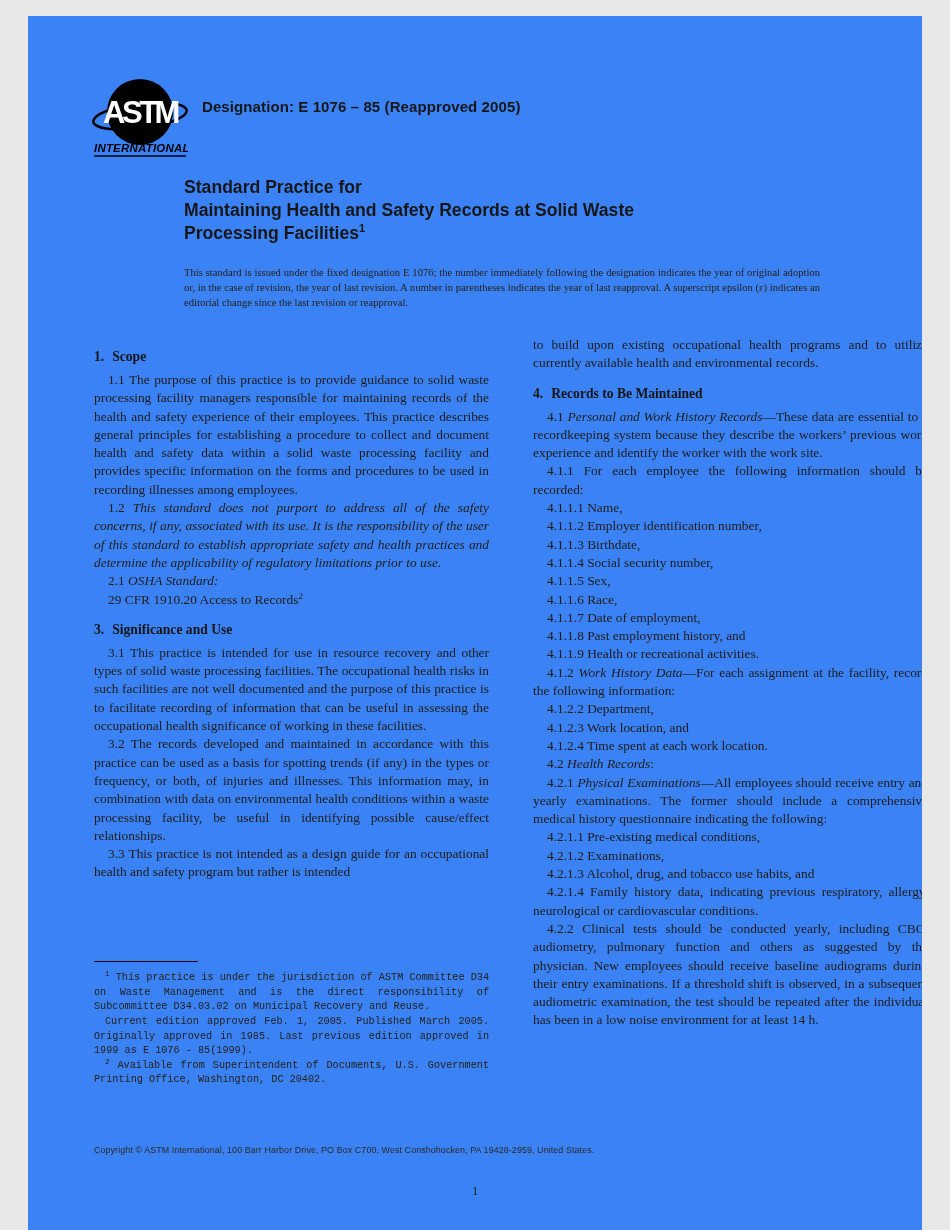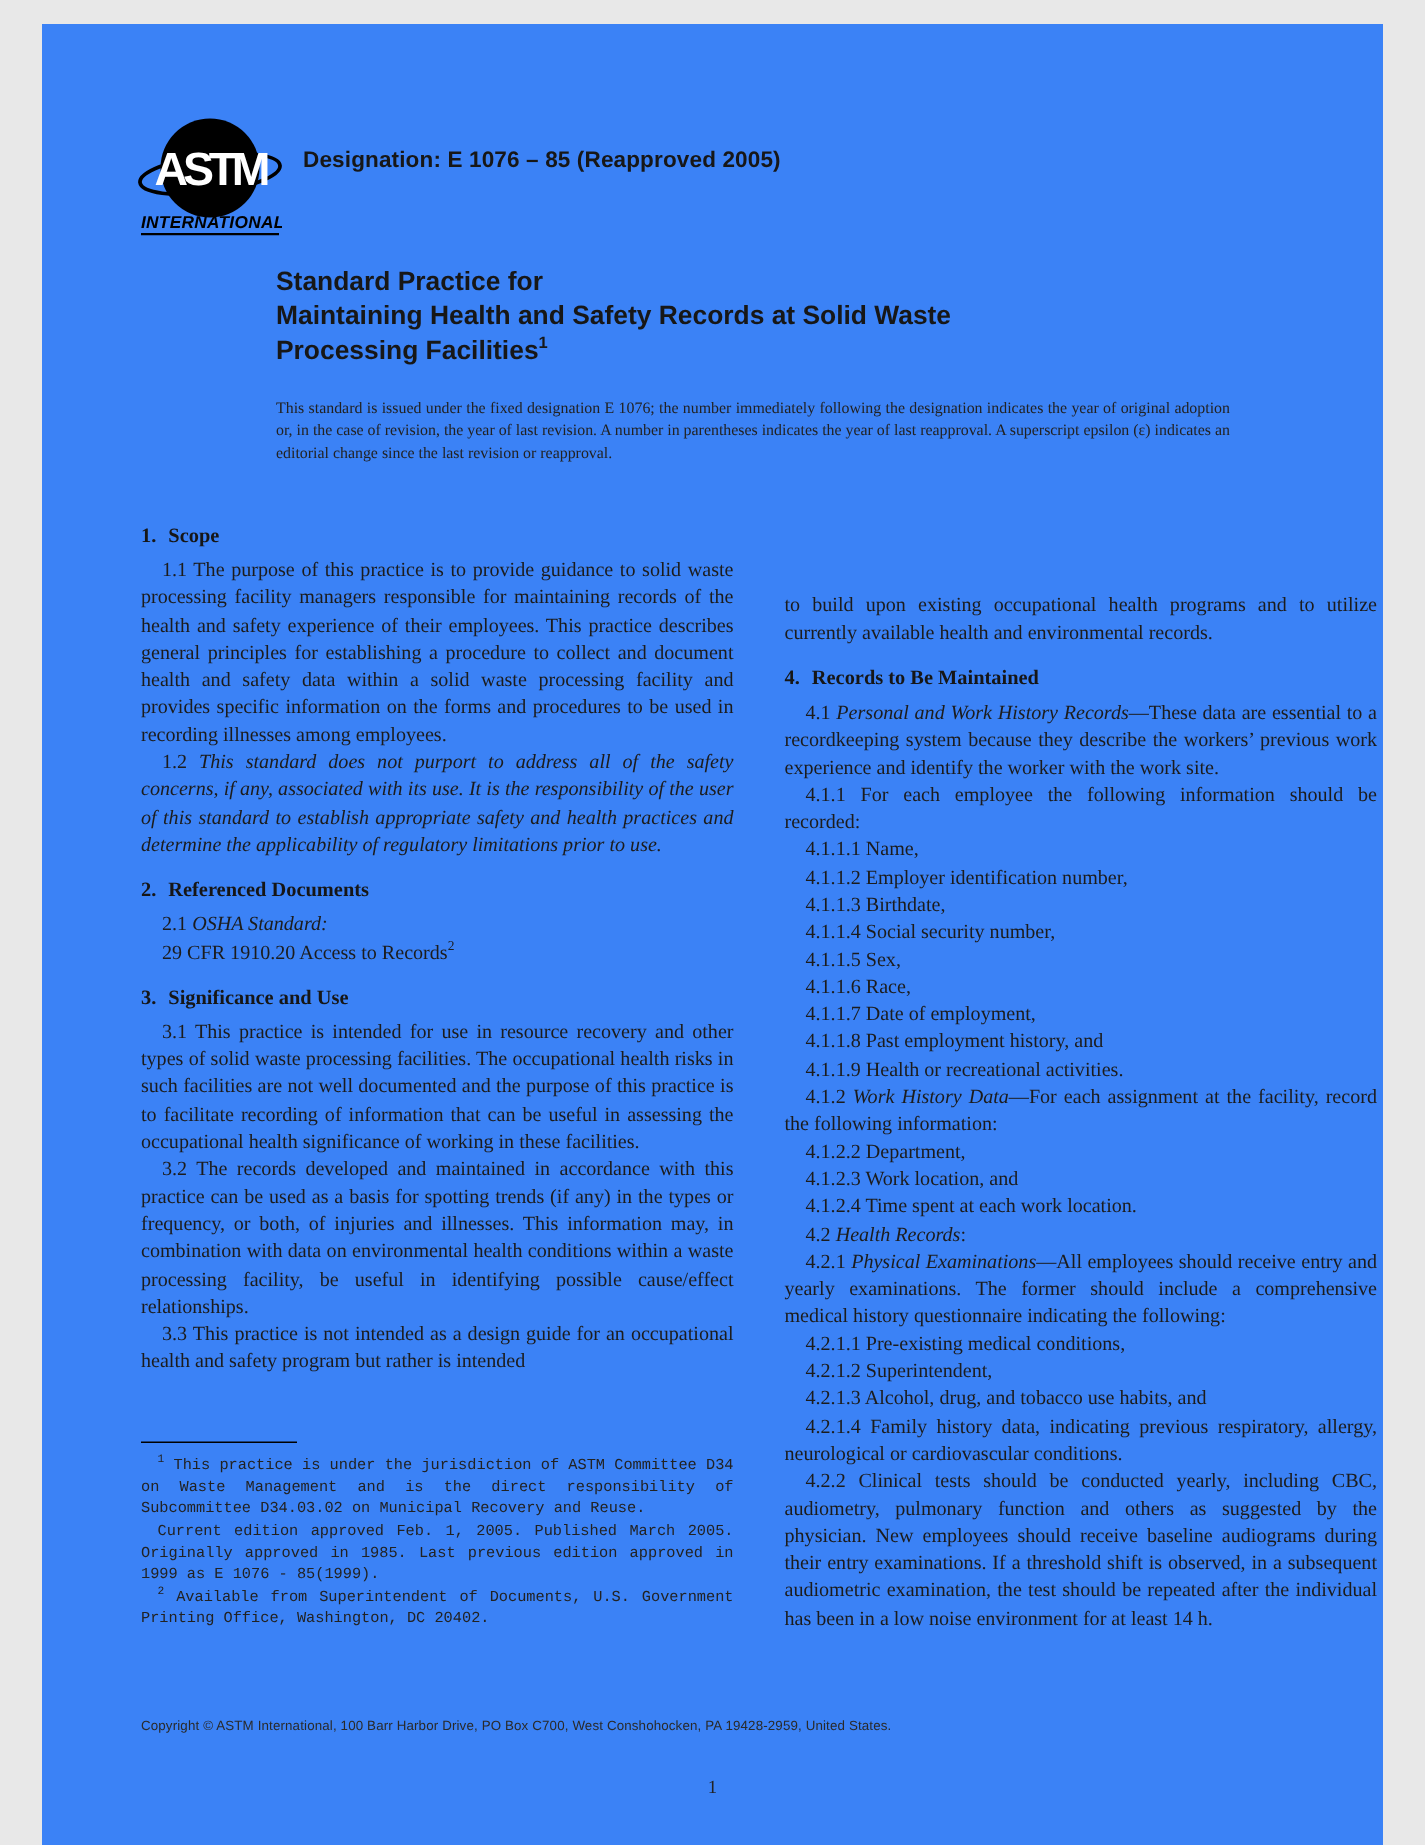--- a/index.html
+++ b/index.html
@@ -28,21 +28,21 @@
   }
   .title sup{font-size:11px;line-height:0;}
   
   .issuance{
     position:absolute;left:156px;top:249px;width:636px;
     font-size:10.6px;line-height:15px;text-align:justify;color:#222;
   }
   
   .columns{
     position:absolute;left:66px;top:320px;width:816px;
-    display:flex;gap:34px;align-items:flex-end;
+    display:flex;gap:44px;
   }
   .col{width:395px;flex:0 0 auto;}
   .col-left{position:relative;height:752px;}
   .col p{
     margin:0;font-size:13.4px;line-height:18.3px;
     text-align:justify;text-indent:14px;color:#1c1c1c;
   }
   .col p.cont{text-indent:0;}
   .col p sup{font-size:9px;line-height:0;}
   .sec-h{
@@ -94,21 +94,20 @@
   </div>
 
   <div class="issuance">This standard is issued under the fixed designation E 1076; the number immediately following the designation indicates the year of original adoption or, in the case of revision, the year of last revision. A number in parentheses indicates the year of last reapproval. A superscript epsilon (ε) indicates an editorial change since the last revision or reapproval.</div>
 
   <div class="columns">
     <div class="col col-left">
       <div>
           <div class="sec-h"><span class="sec-num">1.</span><span>Scope</span></div>
           <p><span>1.1 The purpose of this practice is to provide guidance to solid waste processing facility managers responsible for maintaining records of the health and safety experience of their employees. This practice describes general principles for establishing a procedure to collect and document health and safety data within a solid waste processing facility and provides specific information on the forms and procedures to be used in recording illnesses among employees.</span></p>
           <p><span>1.2 </span><span style="font-style: italic;">This standard does not purport to address all of the safety concerns, if any, associated with its use. It is the responsibility of the user of this standard to establish appropriate safety and health practices and determine the applicability of regulatory limitations prior to use.</span></p>
-          <div class="sec-h"><span class="sec-num">2.</span><span>Referenced Documents</span></div>
           <p><span>2.1 </span><span style="font-style: italic;">OSHA Standard:</span></p>
           <p><span>29 CFR 1910.20  Access to Records</span><sup>2</sup></p>
           <div class="sec-h"><span class="sec-num">3.</span><span>Significance and Use</span></div>
           <p><span>3.1 This practice is intended for use in resource recovery and other types of solid waste processing facilities. The occupational health risks in such facilities are not well documented and the purpose of this practice is to facilitate recording of information that can be useful in assessing the occupational health significance of working in these facilities.</span></p>
           <p><span>3.2 The records developed and maintained in accordance with this practice can be used as a basis for spotting trends (if any) in the types or frequency, or both, of injuries and illnesses. This information may, in combination with data on environmental health conditions within a waste processing facility, be useful in identifying possible cause/effect relationships.</span></p>
           <p><span>3.3 This practice is not intended as a design guide for an occupational health and safety program but rather is intended</span></p>
         </div>
       <div class="footnotes">
         <div class="fn-rule"></div>
         <div>
@@ -133,21 +132,21 @@
           <p><span>4.1.1.7 Date of employment,</span></p>
           <p><span>4.1.1.8 Past employment history, and</span></p>
           <p><span>4.1.1.9 Health or recreational activities.</span></p>
           <p><span>4.1.2 </span><span style="font-style: italic;">Work History Data</span><span>—For each assignment at the facility, record the following information:</span></p>
           <p><span>4.1.2.2 Department,</span></p>
           <p><span>4.1.2.3 Work location, and</span></p>
           <p><span>4.1.2.4 Time spent at each work location.</span></p>
           <p><span>4.2 </span><span style="font-style: italic;">Health Records</span><span>:</span></p>
           <p><span>4.2.1 </span><span style="font-style: italic;">Physical Examinations</span><span>—All employees should receive entry and yearly examinations. The former should include a comprehensive medical history questionnaire indicating the following:</span></p>
           <p><span>4.2.1.1 Pre-existing medical conditions,</span></p>
-          <p><span>4.2.1.2 Superintendent,</span></p>
+          <p><span>4.2.1.2 Examinations,</span></p>
           <p><span>4.2.1.3 Alcohol, drug, and tobacco use habits, and</span></p>
           <p><span>4.2.1.4 Family history data, indicating previous respiratory, allergy, neurological or cardiovascular conditions.</span></p>
           <p><span>4.2.2 Clinical tests should be conducted yearly, including CBC, audiometry, pulmonary function and others as suggested by the physician. New employees should receive baseline audiograms during their entry examinations. If a threshold shift is observed, in a subsequent audiometric examination, the test should be repeated after the individual has been in a low noise environment for at least 14 h.</span></p>
         </div>
     </div>
   </div>
 
   <div class="copyright">Copyright © ASTM International, 100 Barr Harbor Drive, PO Box C700, West Conshohocken, PA 19428-2959, United States.</div>
   <div class="page-number">1</div>
 

